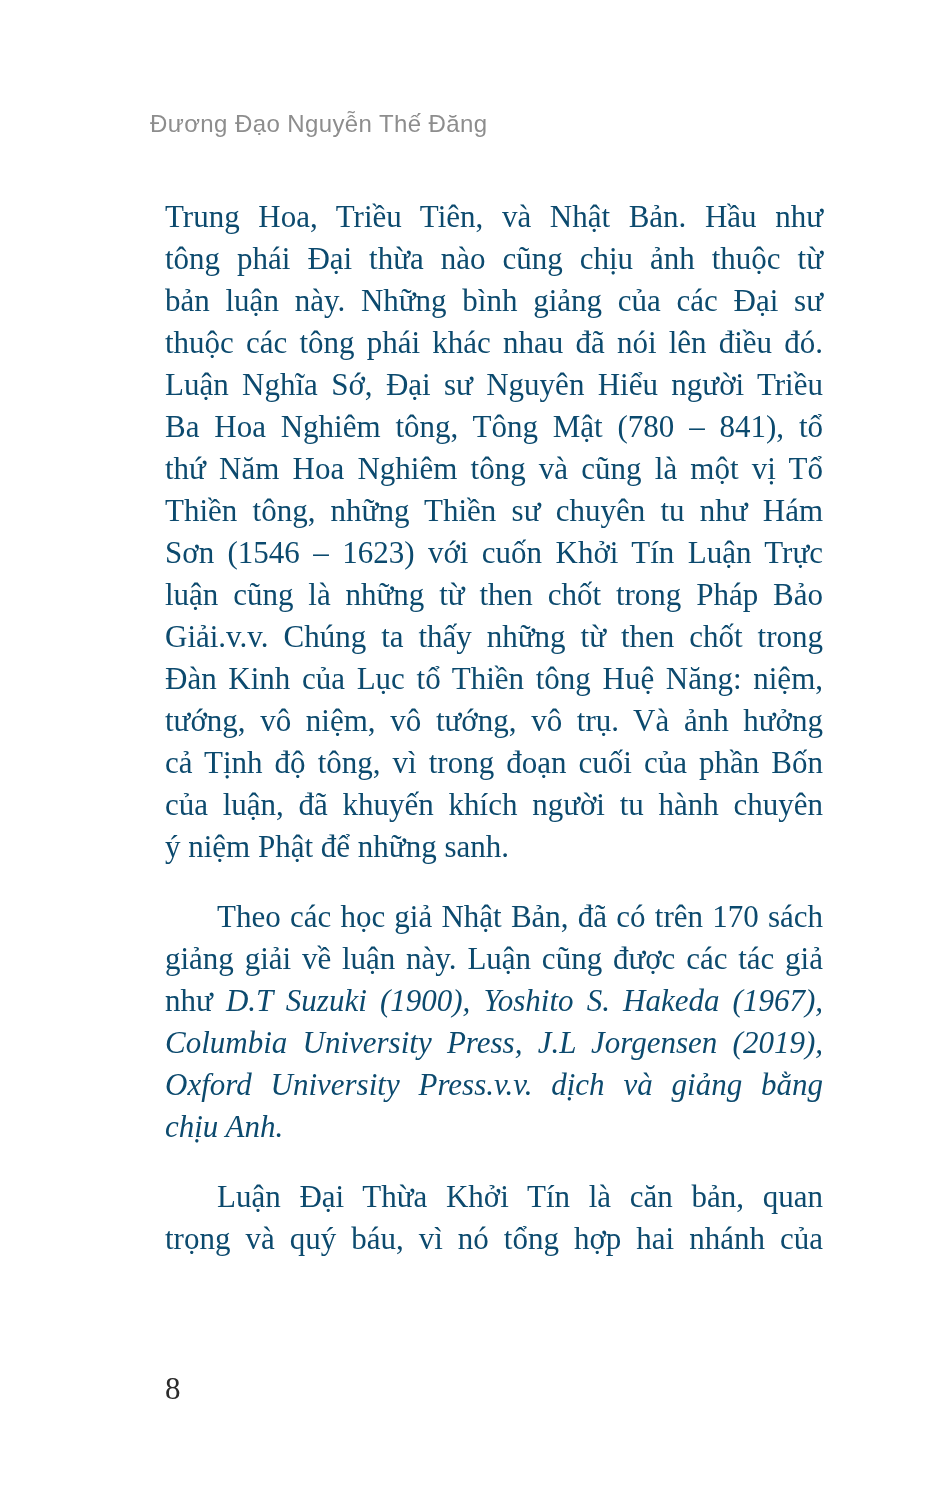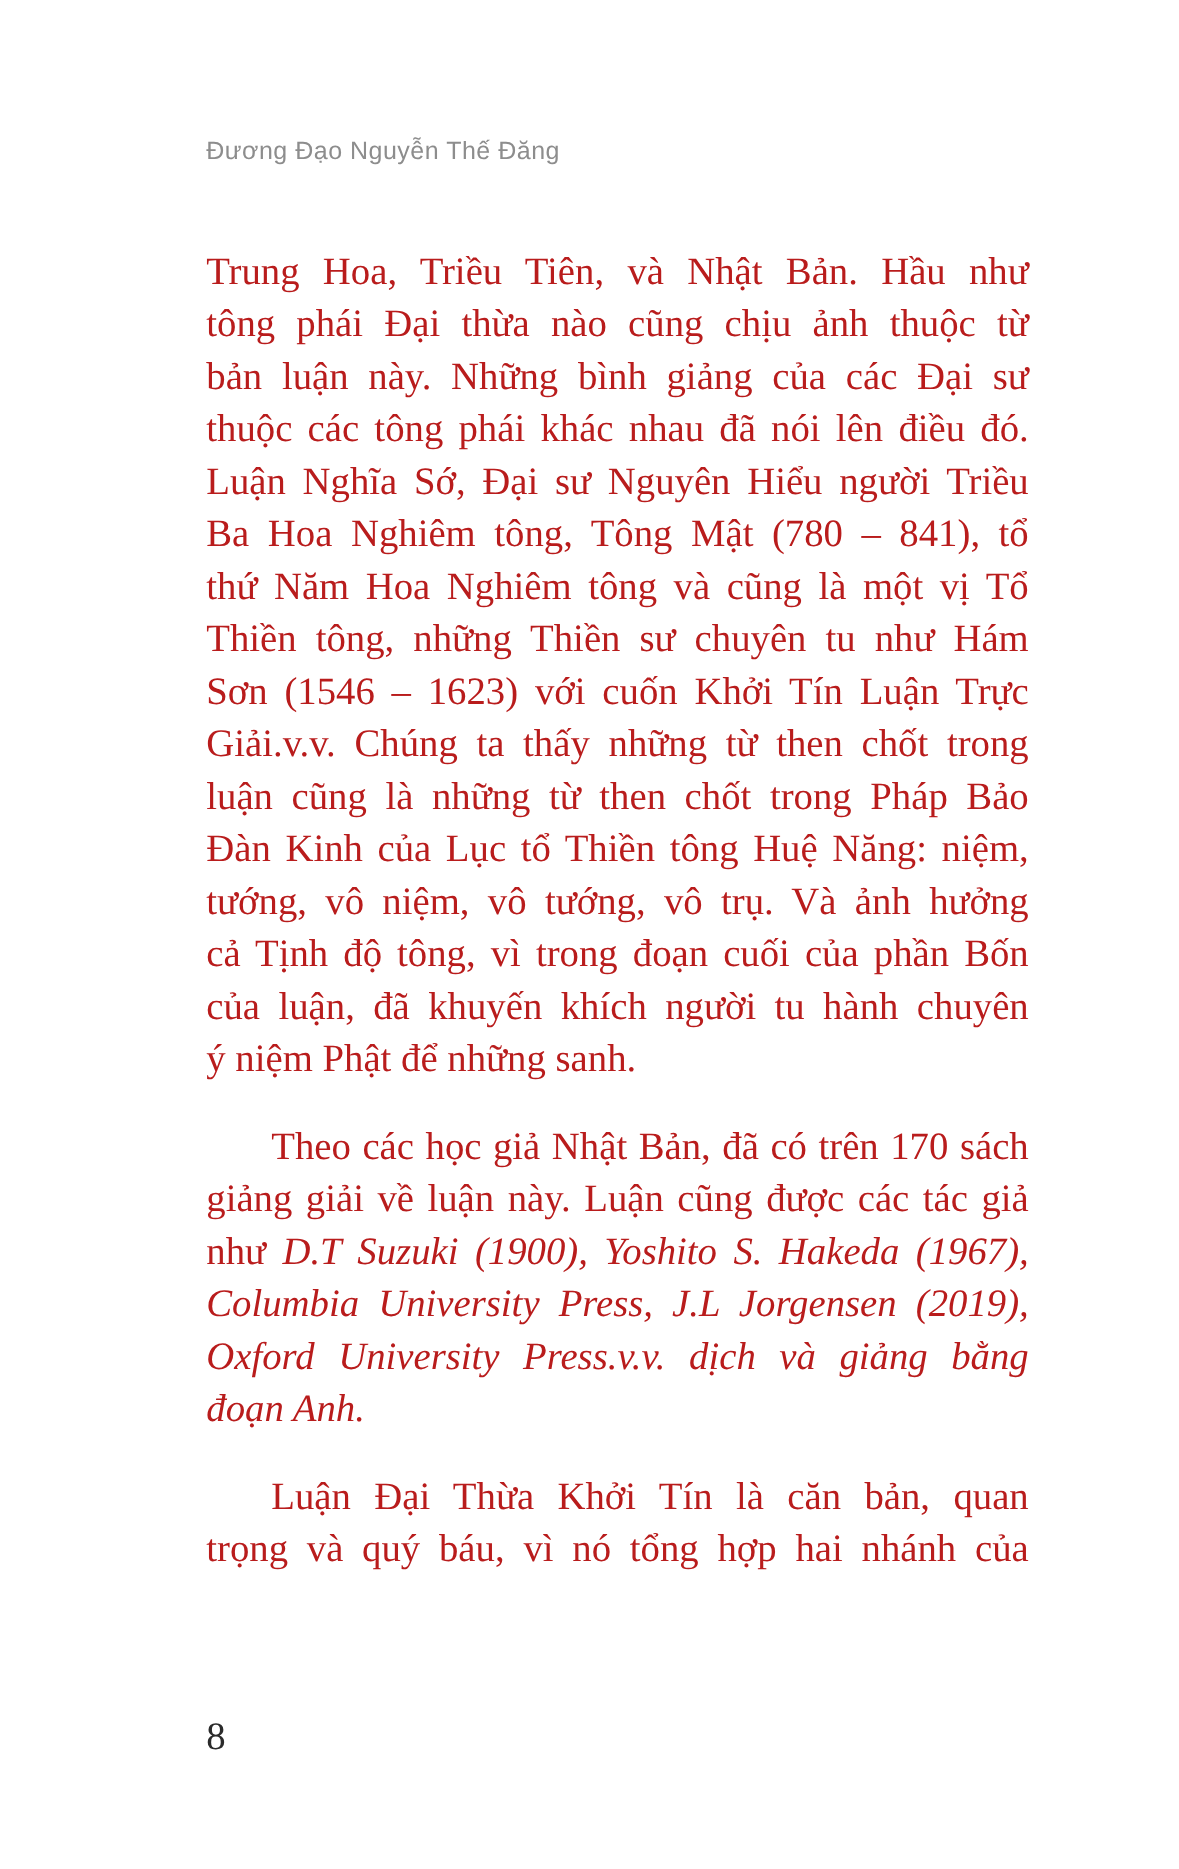--- a/index.html
+++ b/index.html
@@ -10,35 +10,35 @@
   .page {
     position: relative;
     width: 943px;
     height: 1495px;
     background: #ffffff;
     overflow: hidden;
     font-family: "Liberation Serif", "DejaVu Serif", serif;
   }
   .running-header {
     position: absolute;
-    left: 165px;
+    left: 150px;
     top: 110px;
     font-family: "Liberation Sans", "DejaVu Sans", sans-serif;
-    font-size: 20px;
+    font-size: 24px;
     font-weight: 400;
     color: #8d8d8d;
     letter-spacing: 0.4px;
     white-space: nowrap;
   }
   .body-text {
     position: absolute;
     left: 165px;
     top: 196px;
     width: 658px;
-    color: #b91c1c;
+    color: #0c4a6e;
     font-size: 31px;
   }
   .paragraph { margin: 0; }
   .paragraph.spaced { margin-top: 28px; }
   .line {
     height: 42px;
     line-height: 42px;
     text-align: justify;
     text-align-last: justify;
     white-space: normal;
@@ -70,35 +70,35 @@
       <div class="paragraph">
         <div class="line"><span>Trung Hoa, Triều Tiên, và Nhật Bản. Hầu như</span></div>
         <div class="line"><span>tông phái Đại thừa nào cũng chịu ảnh thuộc từ</span></div>
         <div class="line"><span>bản luận này. Những bình giảng của các Đại sư</span></div>
         <div class="line"><span>thuộc các tông phái khác nhau đã nói lên điều đó.</span></div>
         <div class="line"><span>Luận Nghĩa Sớ, Đại sư Nguyên Hiểu người Triều</span></div>
         <div class="line"><span>Ba Hoa Nghiêm tông, Tông Mật (780 – 841), tổ</span></div>
         <div class="line"><span>thứ Năm Hoa Nghiêm tông và cũng là một vị Tổ</span></div>
         <div class="line"><span>Thiền tông, những Thiền sư chuyên tu như Hám</span></div>
         <div class="line"><span>Sơn (1546 – 1623) với cuốn Khởi Tín Luận Trực</span></div>
+        <div class="line"><span>luận cũng là những từ then chốt trong Pháp Bảo</span></div>
         <div class="line"><span>Giải.v.v. Chúng ta thấy những từ then chốt trong</span></div>
-        <div class="line"><span>luận cũng là những từ then chốt trong Pháp Bảo</span></div>
         <div class="line"><span>Đàn Kinh của Lục tổ Thiền tông Huệ Năng: niệm,</span></div>
         <div class="line"><span>tướng, vô niệm, vô tướng, vô trụ. Và ảnh hưởng</span></div>
         <div class="line"><span>cả Tịnh độ tông, vì trong đoạn cuối của phần Bốn</span></div>
         <div class="line"><span>của luận, đã khuyến khích người tu hành chuyên</span></div>
         <div class="line lastline"><span>ý niệm Phật để những sanh.</span></div>
       </div>
       <div class="paragraph spaced">
         <div class="line indent"><span>Theo các học giả Nhật Bản, đã có trên 170 sách</span></div>
         <div class="line"><span>giảng giải về luận này. Luận cũng được các tác giả</span></div>
         <div class="line"><span>như </span><span class="it">D.T Suzuki (1900), Yoshito S. Hakeda (1967),</span></div>
         <div class="line"><span class="it">Columbia University Press, J.L Jorgensen (2019),</span></div>
         <div class="line"><span class="it">Oxford University Press.v.v. dịch và giảng bằng</span></div>
-        <div class="line lastline"><span class="it">đoạn Anh.</span></div>
+        <div class="line lastline"><span class="it">chịu Anh.</span></div>
       </div>
       <div class="paragraph spaced">
         <div class="line indent"><span>Luận Đại Thừa Khởi Tín là căn bản, quan</span></div>
         <div class="line"><span>trọng và quý báu, vì nó tổng hợp hai nhánh của</span></div>
       </div>
     </div>
 
   <div class="page-number">8</div>
 </div>
 

